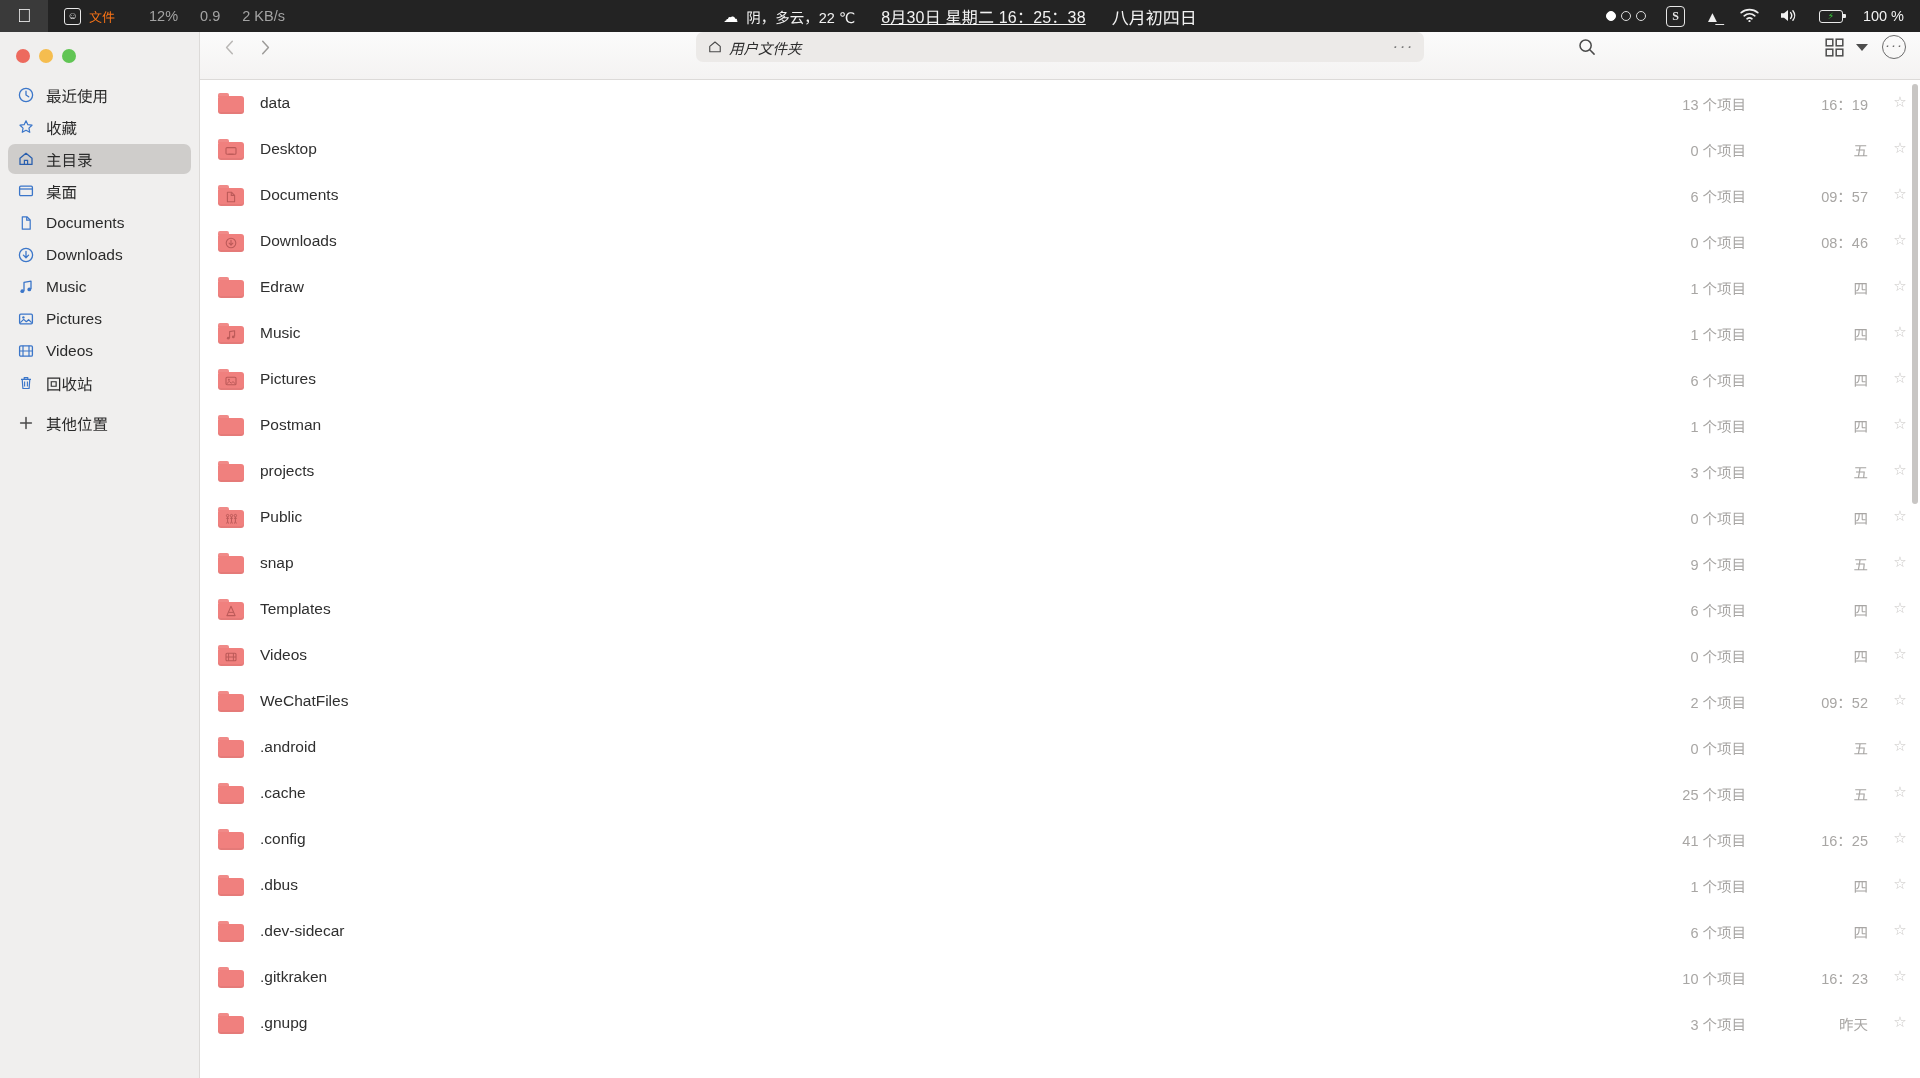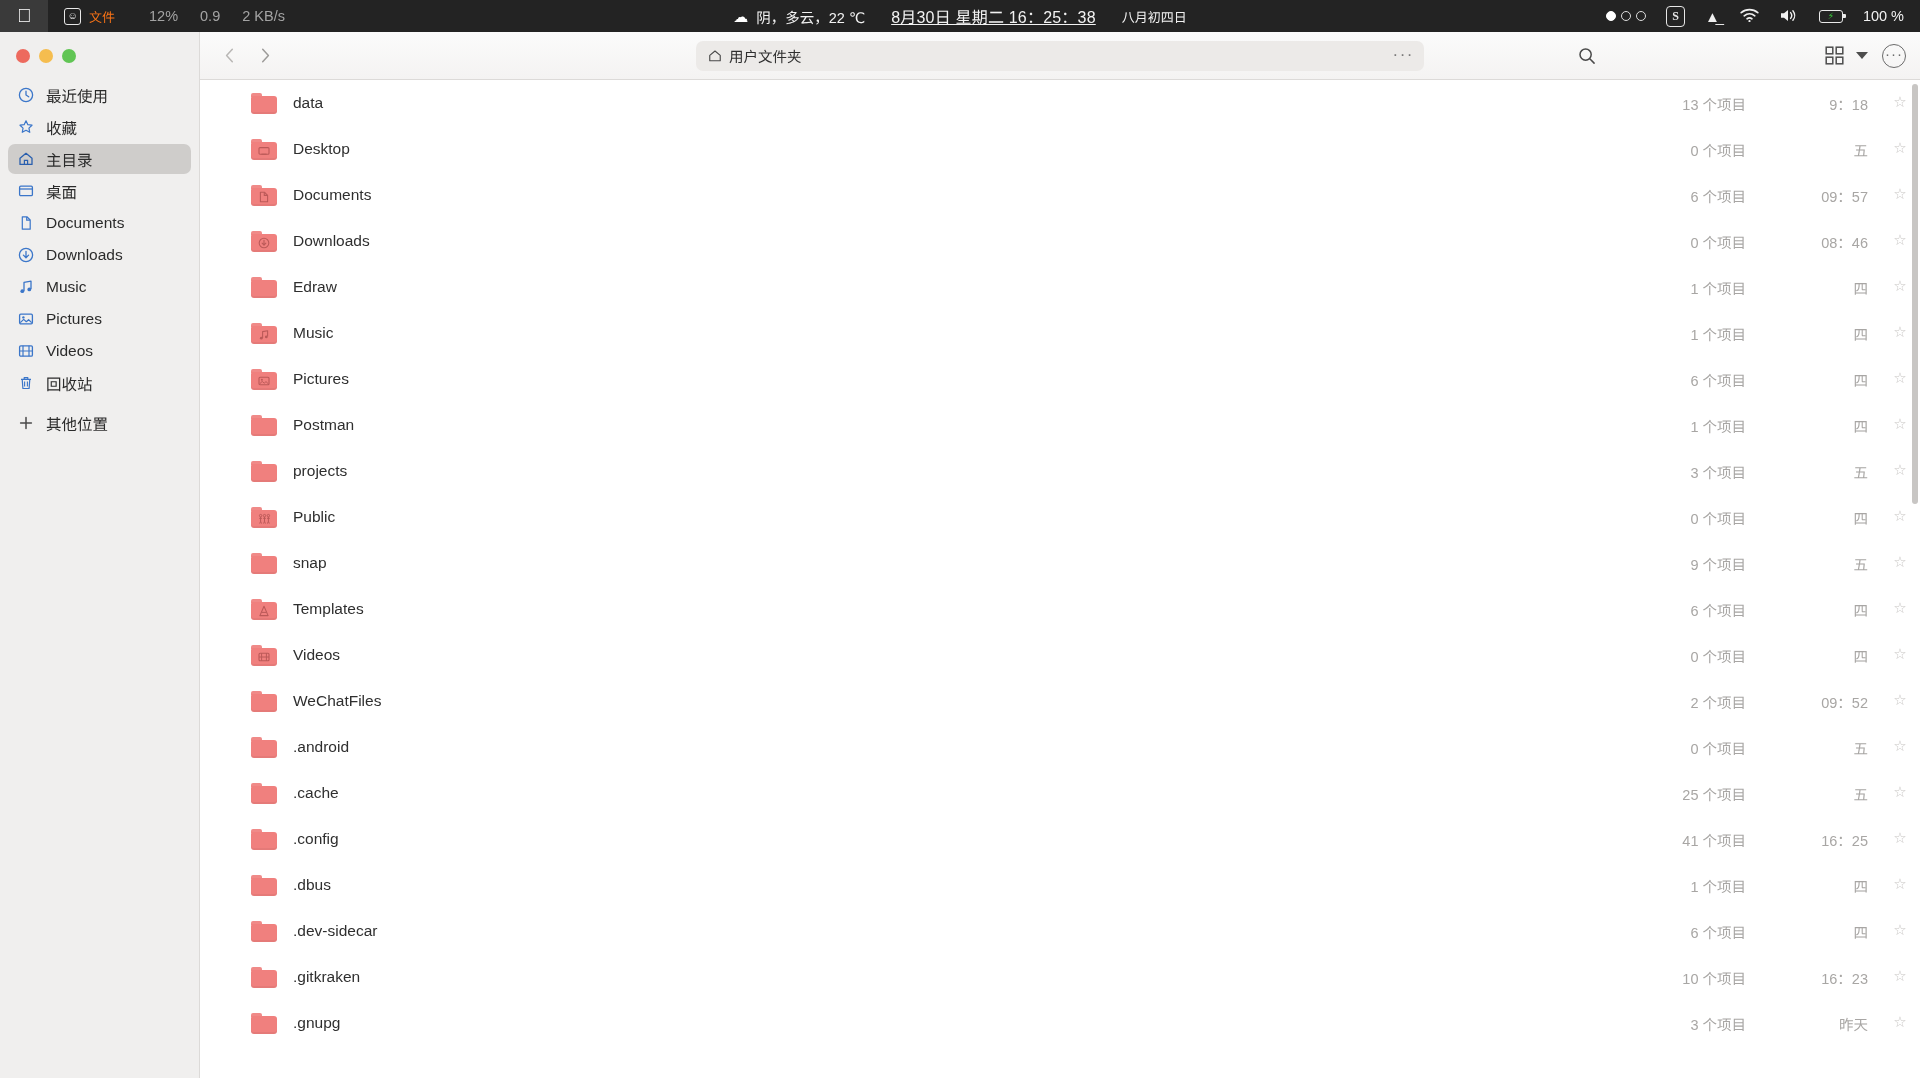--- a/index.html
+++ b/index.html
@@ -43,21 +43,21 @@
 
   .mb-center {
     position: absolute; left: 0; right: 0; top:0; height: 32px;
     display: flex; align-items: center; justify-content: center;
     gap: 26px; pointer-events: none;
   }
   .mb-center > * { pointer-events: auto; }
   .mb-weather { display: flex; align-items: center; gap: 8px; font-size: 14.5px; }
   .cloud-ico { font-size: 15px; line-height: 1; color: #ffffff; }
   .mb-date { font-size: 16px; letter-spacing: .2px; text-decoration: underline; }
-  .mb-lunar { font-size: 13px; }
+  .mb-lunar { font-size: 17px; }
 
   .mb-right {
     position: absolute; right: 0; top: 0; height: 32px;
     display: flex; align-items: center; gap: 20px;
     padding-right: 16px;
   }
   .dots { display: flex; align-items: center; gap: 5px; }
   .dot { width: 10px; height: 10px; border-radius: 50%; border: 1.4px solid #dcdcdc; }
   .dot.filled { background: #ffffff; border-color: #ffffff; }
   .sg-icon {
@@ -120,22 +120,23 @@
   .side-item.other .sico { color: #555; font-size: 18px; }
 
   
   #content { flex: 1; display: flex; flex-direction: column; min-width: 0; background:#fff; }
 
   
   #toolbar {
     height: 48px; flex: 0 0 48px;
     background: linear-gradient(#fbfbfb,#f4f3f2);
     border-bottom: 1px solid #dcdad8;
-    display: flex; align-items: center;
+    display: flex; align-items: flex-start;
     position: relative;
+    font-style: italic;
   }
   .nav-btns { display: flex; align-items: center; gap: 6px; padding-left: 14px; }
   .nav-btn {
     width: 30px; height: 30px; border-radius: 6px;
     display: flex; align-items: center; justify-content: center;
     color: #b9b7b5; font-size: 17px;
   }
   .pathbar {
     position: absolute; left: 50%; transform: translateX(-50%);
     width: 728px; height: 30px;
@@ -192,21 +193,20 @@
 
   
   #filelist {
     flex: 1; overflow: hidden; position: relative;
     background: #ffffff;
   }
   .row {
     height: 46px; display: flex; align-items: center;
     font-size: 15.5px; color: #2f2f2f;
     padding-left: 18px;
-    margin-left: 33px;
   }
   .row .fname { margin-left: 16px; white-space: nowrap; }
   .row-right { margin-left: auto; display: flex; align-items: flex-start; color: #a8a6a4; font-size: 14.5px; }
   .r-size { width: 138px; text-align: right; padding-right: 14px; }
   .r-time { width: 120px; text-align: right; padding-right: 12px; }
   .r-star { width: 40px; display: flex; justify-content: center; color: #c9c7c5; font-size: 15px; }
 
   
   .folder { position: relative; width: 26px; height: 21px; flex: 0 0 26px; }
   .folder .tab {
@@ -475,21 +475,21 @@
           <div class="row">
             <span class="folder">
               <span class="tab"></span>
               <span class="body">
                 <span class="emb"></span>
               </span>
             </span>
             <span class="fname">data</span>
             <span class="row-right">
               <span class="r-size">13 个项目</span>
-              <span class="r-time">9：18</span>
+              <span class="r-time">16：19</span>
               <span class="r-star">☆</span>
             </span>
           </div>
           <div class="row">
             <span class="folder">
               <span class="tab"></span>
               <span class="body">
                 <span class="emb">
                   <svg width="12" height="12" viewBox="0 0 12 12" fill="none">
                     <rect x="1" y="2.6" width="10" height="6.6" rx="1" stroke="#7d2b2b" stroke-width="1.1"></rect>

